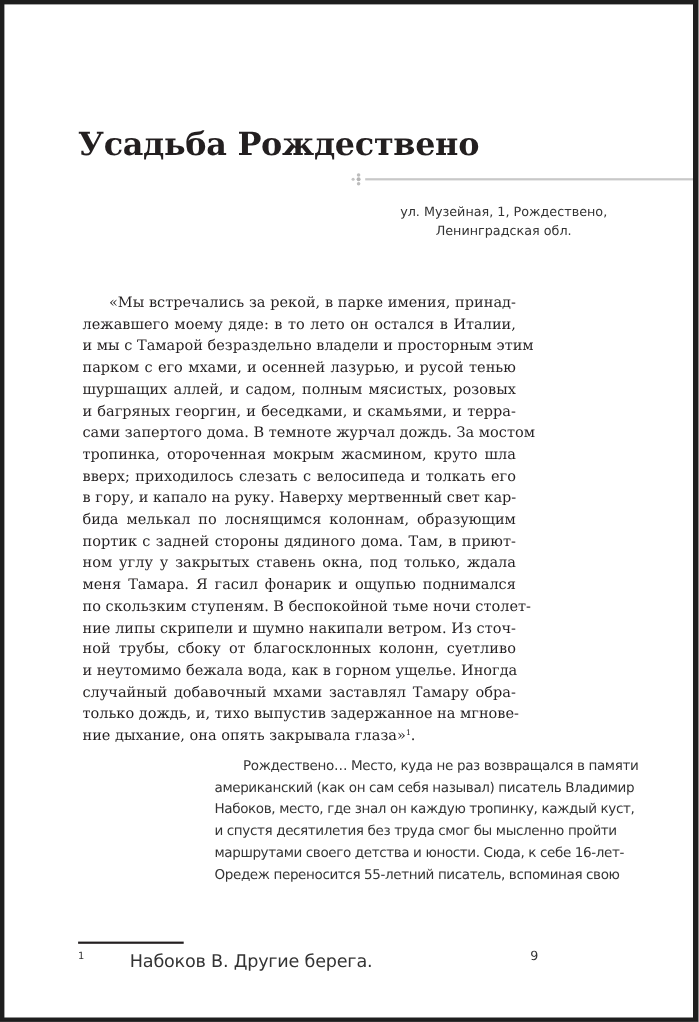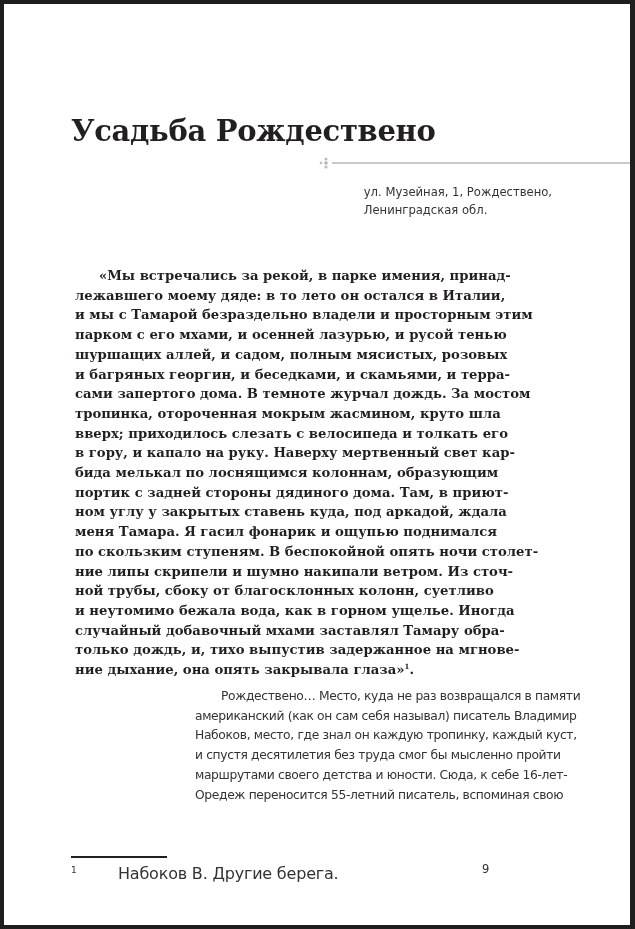--- a/index.html
+++ b/index.html
@@ -37,36 +37,36 @@
       right: 0; height: 2px;
       background: #c8c8c8;
     }
     .rule-orn {
       position: absolute; left: 0; top: 0;
       width: 14px; height: 14px;
     }
     .address {
       position: absolute;
       right: 78px; top: 179px;
-      text-align: left;
+      text-align: center;
       font-family: "DejaVu Sans", sans-serif;
       font-size: 11.6px;
       line-height: 18px;
       color: #333;
     }
     .quote {
       position: absolute;
       left: 71px; top: 262px;
       width: 394px;
       font-family: "DejaVu Serif", serif;
       font-size: 13.2px;
       line-height: 19.7px;
       color: #231f20;
       text-align: justify;
-      -webkit-hyphens: manual; hyphens: manual; font-weight: bold;
+      -webkit-hyphens: manual; hyphens: manual;
     }
     .quote .ql { display: block; text-align: justify; text-align-last: justify; white-space: nowrap; }
     .quote .ql.first { text-indent: 24px; }
     .quote .ql.last { text-align-last: left; }
     .quote sup { font-size: 7px; vertical-align: 5px; line-height: 0; }
     .body-text {
       position: absolute;
       left: 151px; top: 683px;
       width: 390px;
       font-family: "DejaVu Sans", sans-serif;
@@ -130,23 +130,23 @@
     <span class="ql">и мы с Тамарой безраздельно владели и просторным этим</span>
     <span class="ql">парком с его мхами, и осенней лазурью, и русой тенью</span>
     <span class="ql">шуршащих аллей, и садом, полным мясистых, розовых</span>
     <span class="ql">и багряных георгин, и беседками, и скамьями, и терра-</span>
     <span class="ql">сами запертого дома. В темноте журчал дождь. За мостом</span>
     <span class="ql">тропинка, отороченная мокрым жасмином, круто шла</span>
     <span class="ql">вверх; приходилось слезать с велосипеда и толкать его</span>
     <span class="ql">в гору, и капало на руку. Наверху мертвенный свет кар-</span>
     <span class="ql">бида мелькал по лоснящимся колоннам, образующим</span>
     <span class="ql">портик с задней стороны дядиного дома. Там, в приют-</span>
-    <span class="ql">ном углу у закрытых ставень куда, под аркадой, ждала</span>
+    <span class="ql">ном углу у закрытых ставень окна, под только, ждала</span>
     <span class="ql">меня Тамара. Я гасил фонарик и ощупью поднимался</span>
-    <span class="ql">по скользким ступеням. В беспокойной опять ночи столет-</span>
+    <span class="ql">по скользким ступеням. В беспокойной тьме ночи столет-</span>
     <span class="ql">ние липы скрипели и шумно накипали ветром. Из сточ-</span>
     <span class="ql">ной трубы, сбоку от благосклонных колонн, суетливо</span>
     <span class="ql">и неутомимо бежала вода, как в горном ущелье. Иногда</span>
     <span class="ql">случайный добавочный мхами заставлял Тамару обра-</span>
     <span class="ql">только дождь, и, тихо выпустив задержанное на мгнове-</span>
     <span class="ql last"><span>ние дыхание, она опять закрывала глаза»</span><sup>1</sup><span>.</span></span>
   </div>
 
   <div class="body-text">
     <span class="bl first">Рождествено… Место, куда не раз возвращался в памяти</span>

